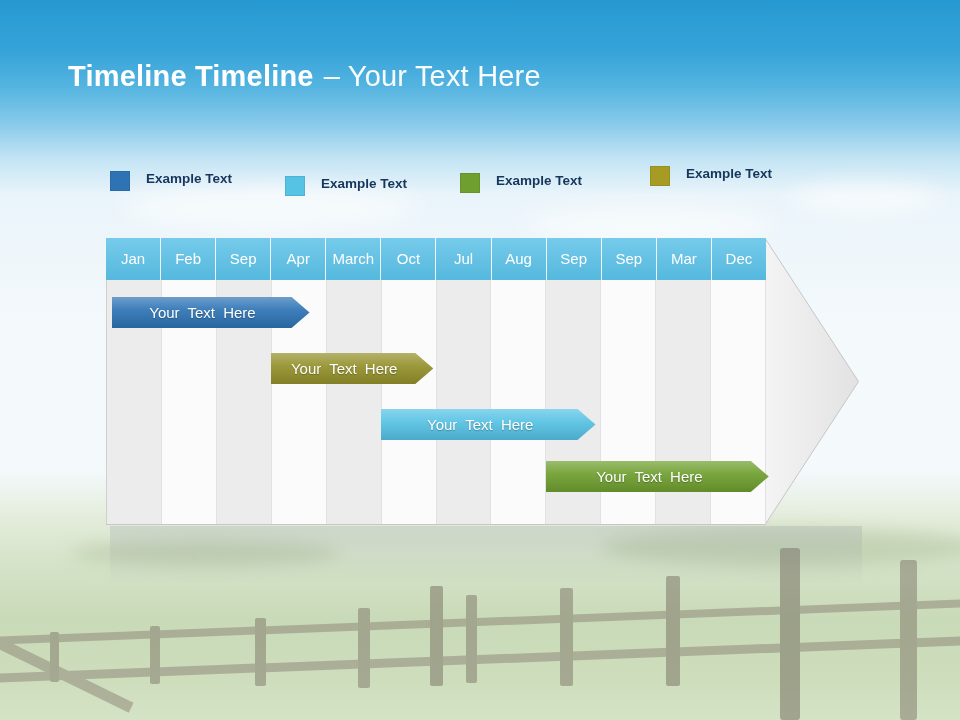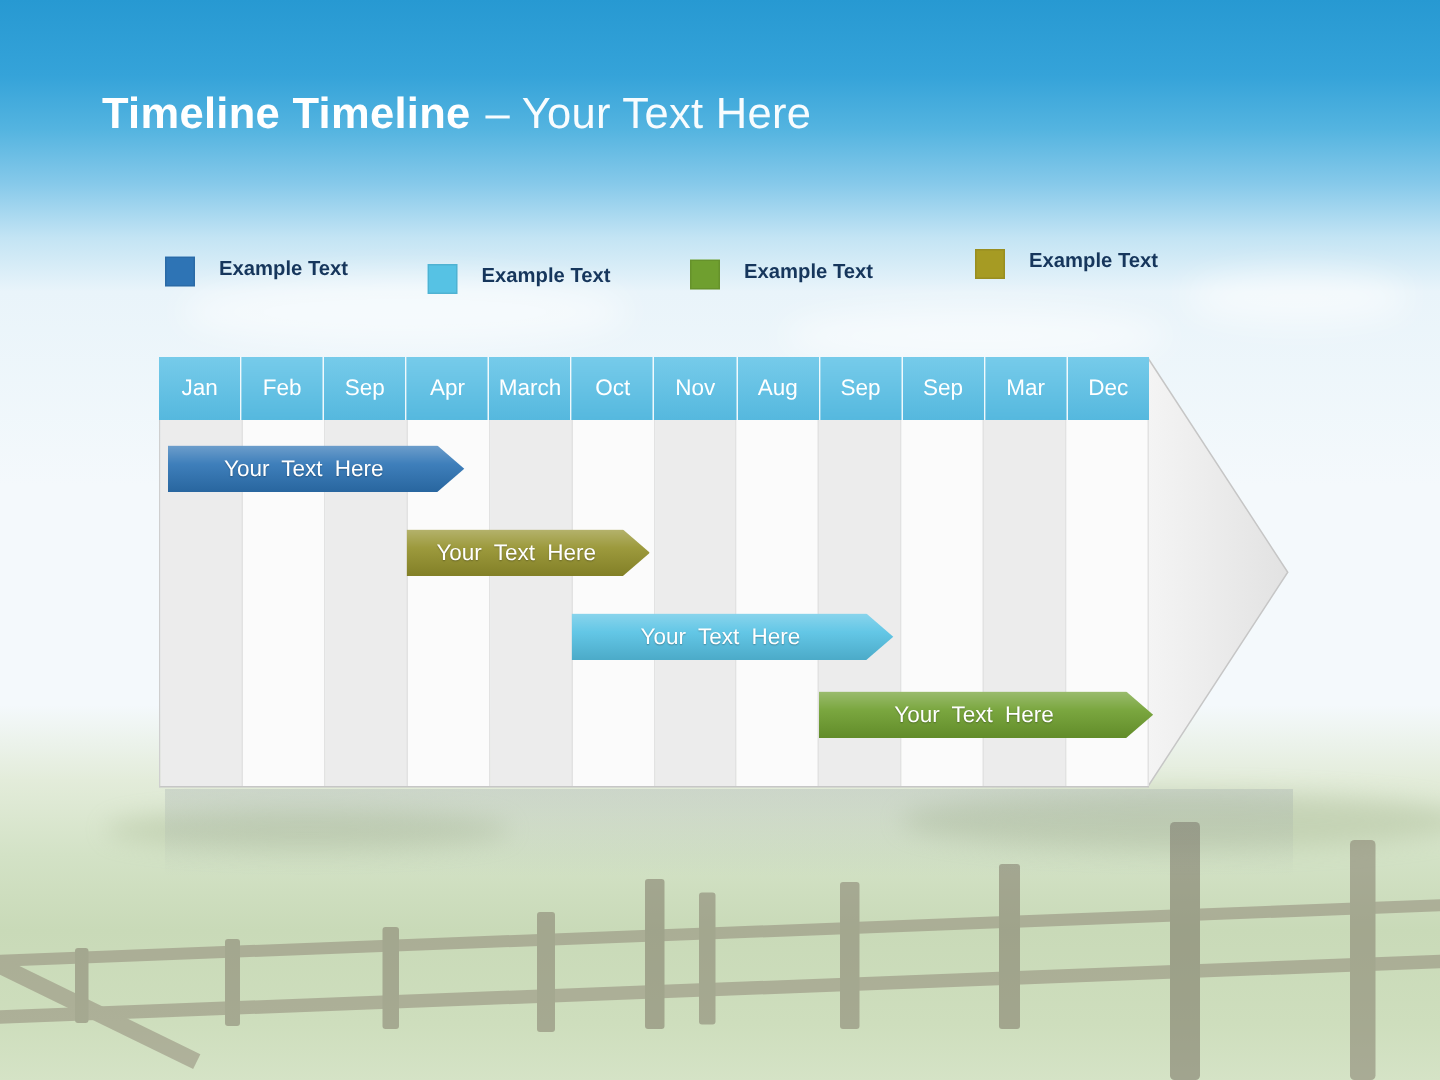--- a/index.html
+++ b/index.html
@@ -119,21 +119,21 @@
       </defs>
       <polygon points="0.5,1 93.5,143.5 0.5,286" fill="url(#ahg)" stroke="#C6C6C6" stroke-width="1"></polygon>
     </svg>
     <div class="thead" id="month-row">
         <div class="month-cell">Jan</div>
         <div class="month-cell">Feb</div>
         <div class="month-cell">Sep</div>
         <div class="month-cell">Apr</div>
         <div class="month-cell">March</div>
         <div class="month-cell">Oct</div>
-        <div class="month-cell">Nov</div>
+        <div class="month-cell">Jul</div>
         <div class="month-cell">Aug</div>
         <div class="month-cell">Sep</div>
         <div class="month-cell">Sep</div>
         <div class="month-cell">Mar</div>
         <div class="month-cell">Dec</div>
       </div>
     <div class="tbody" id="grid-body">
         <div class="grid-col shade"></div>
         <div class="grid-col light"></div>
         <div class="grid-col shade"></div>

